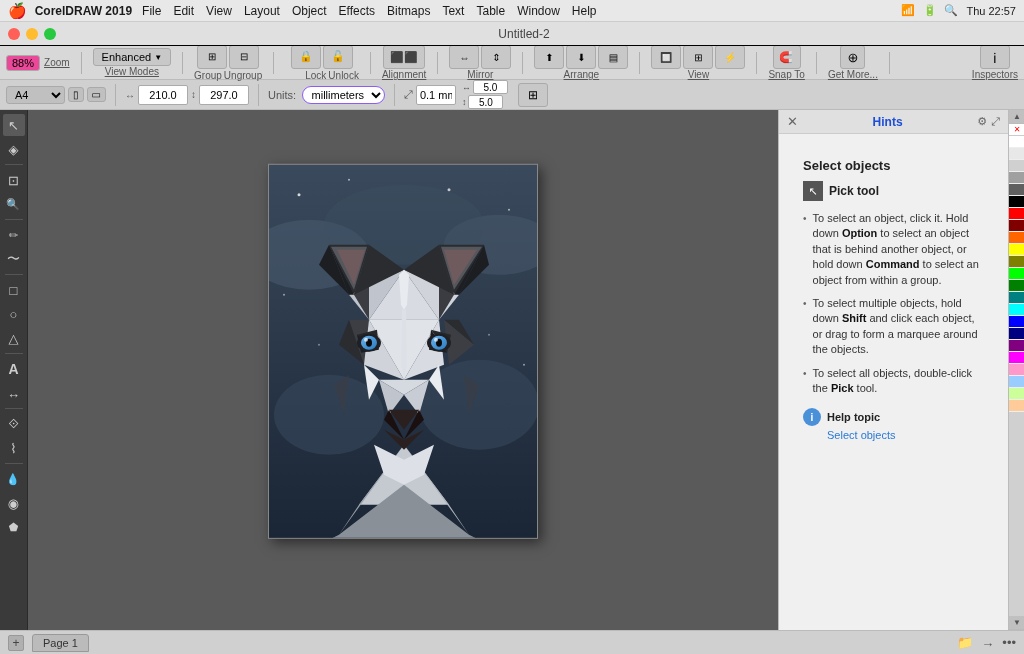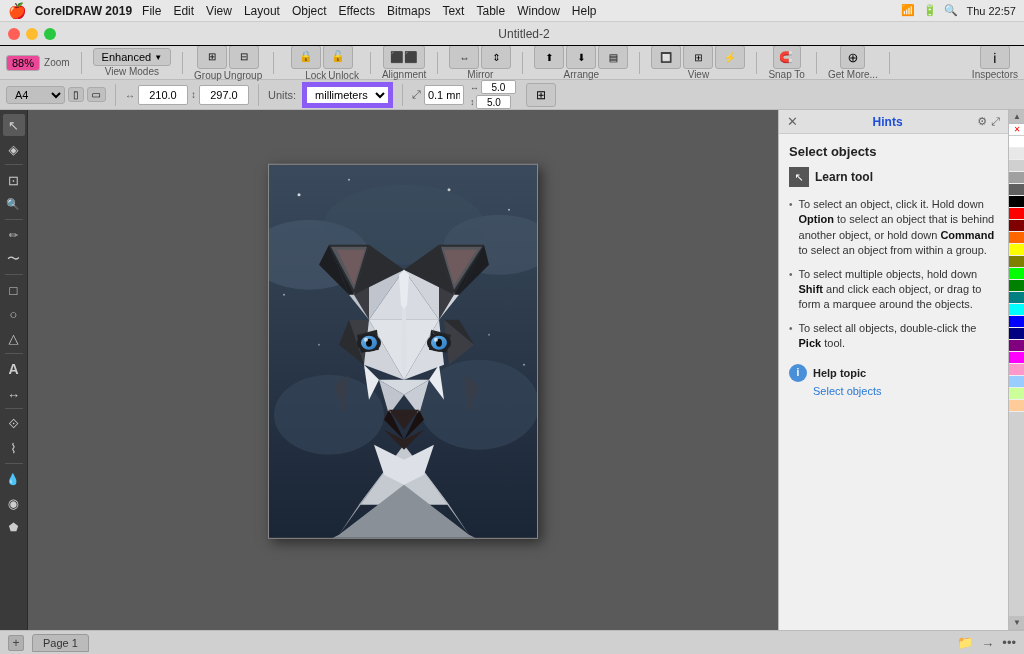--- a/index.html
+++ b/index.html
@@ -36,32 +36,32 @@
       width: 100%; height: 34px; background: #d8d8d8;
       display: flex; align-items: center; padding: 0 6px; gap: 8px;
       border-bottom: 1px solid #bbb;
     }
     .zoom-control { display: flex; align-items: center; gap: 4px; font-size: 11px; color: #333; }
     .zoom-btn { background: #ec4899; border: 1px solid #aaa; border-radius: 3px; padding: 1px 5px; font-size: 11px; cursor: pointer; }
     .view-mode-btn { background: #c8c8c8; border: 1px solid #aaa; border-radius: 3px; padding: 2px 8px; font-size: 11px; cursor: pointer; display: flex; align-items: center; gap: 3px; }
     .toolbar-separator { width: 1px; height: 22px; background: #b0b0b0; margin: 0 3px; }
     .toolbar-group { display: flex; align-items: center; gap: 2px; }
     .toolbar-btn-icon { background: #c8c8c8; border: 1px solid #aaa; border-radius: 3px; padding: 2px 6px; font-size: 11px; cursor: pointer; display: flex; align-items: center; justify-content: center; width: 30px; height: 24px; }
-    .toolbar-label { font-size: 10px; color: #555; text-align: center; }
+    .toolbar-label { font-size: 10px; color: #555; text-align: center; text-decoration: underline; }
 
     
     #toolbar2 {
       width: 100%; height: 30px; background: #d0d0d0;
       display: flex; align-items: center; padding: 0 6px; gap: 6px;
       border-bottom: 1px solid #bbb; font-size: 11px; color: #333;
     }
     .page-selector { display: flex; align-items: center; gap: 3px; }
     .page-btn { background: #c0c0c0; border: 1px solid #aaa; border-radius: 3px; padding: 1px 4px; font-size: 11px; cursor: pointer; }
     .coord-input { width: 50px; height: 20px; border: 1px solid #aaa; border-radius: 2px; background: white; font-size: 11px; padding: 0 3px; text-align: center; }
-    .units-selector { background: white; border: 5px solid #8b5cf6; border-radius: 0; padding: 1px 4px; font-size: 11px; cursor: pointer; }
+    .units-selector { background: white; border: 1px solid #8b5cf6; border-radius: 9px; padding: 1px 4px; font-size: 11px; cursor: pointer; text-align: right; }
     .nudge-input { width: 40px; height: 20px; border: 1px solid #aaa; border-radius: 2px; background: white; font-size: 11px; padding: 0 3px; text-align: center; }
 
     
     #main-area {
       display: flex; width: 100%; height: calc(654px - 22px - 24px - 34px - 30px - 24px);
     }
 
     
     #toolbox {
       width: 28px; background: #3a3a3a; border-right: 1px solid #2a2a2a;
@@ -100,21 +100,21 @@
       display: flex; flex-direction: column;
     }
     #hints-header {
       display: flex; align-items: center; justify-content: space-between;
       padding: 4px 8px; background: #e0e0e0; border-bottom: 1px solid #ccc;
     }
     #hints-header .close-btn { cursor: pointer; font-size: 13px; color: #666; }
     #hints-header .title { font-size: 12px; font-weight: bold; color: #1d4ed8; text-align: center; flex: 1; }
     #hints-header .panel-icons { display: flex; gap: 4px; }
     #hints-header .panel-icon { font-size: 11px; color: #666; cursor: pointer; }
-    #hints-body { padding: 10px; overflow-y: auto; flex: 1; }
+    #hints-body { padding: 24px; overflow-y: auto; flex: 1; }
     #hints-body h2 { font-size: 13px; font-weight: bold; color: #222; margin-bottom: 8px; }
     .pick-tool-header { display: flex; align-items: center; gap: 6px; margin-bottom: 10px; }
     .pick-tool-icon { width: 20px; height: 20px; background: #555; display: flex; align-items: center; justify-content: center; color: white; font-size: 11px; }
     .pick-tool-label { font-size: 12px; font-weight: bold; color: #222; }
     .hint-bullet { display: flex; gap: 6px; margin-bottom: 8px; font-size: 11px; line-height: 1.4; color: #333; }
     .hint-bullet .bullet { color: #666; font-size: 10px; margin-top: 1px; flex-shrink: 0; }
     .hint-bullet b { font-weight: bold; color: #111; }
     .learn-more { margin-top: 12px; }
     .learn-more h3 { font-size: 13px; font-weight: bold; color: #222; margin-bottom: 6px; border-top: 1px solid #ccc; padding-top: 8px; }
     .help-topic-row { display: flex; align-items: center; gap: 6px; }
@@ -477,21 +477,21 @@
       <span class="title">Hints</span>
       <div class="panel-icons">
         <span class="panel-icon">⚙</span>
         <span class="panel-icon">⤢</span>
       </div>
     </div>
     <div id="hints-body">
       <h2>Select objects</h2>
       <div class="pick-tool-header">
         <div class="pick-tool-icon">↖</div>
-        <span class="pick-tool-label">Learn tool</span>
+        <span class="pick-tool-label">Pick tool</span>
       </div>
       <div class="hint-bullet">
         <span class="bullet">•</span>
         <span>To select an object, click it. Hold down <b>Option</b> to select an object that is behind another object, or hold down <b>Command</b> to select an object from within a group.</span>
       </div>
       <div class="hint-bullet">
         <span class="bullet">•</span>
         <span>To select multiple objects, hold down <b>Shift</b> and click each object, or drag to form a marquee around the objects.</span>
       </div>
       <div class="hint-bullet">

